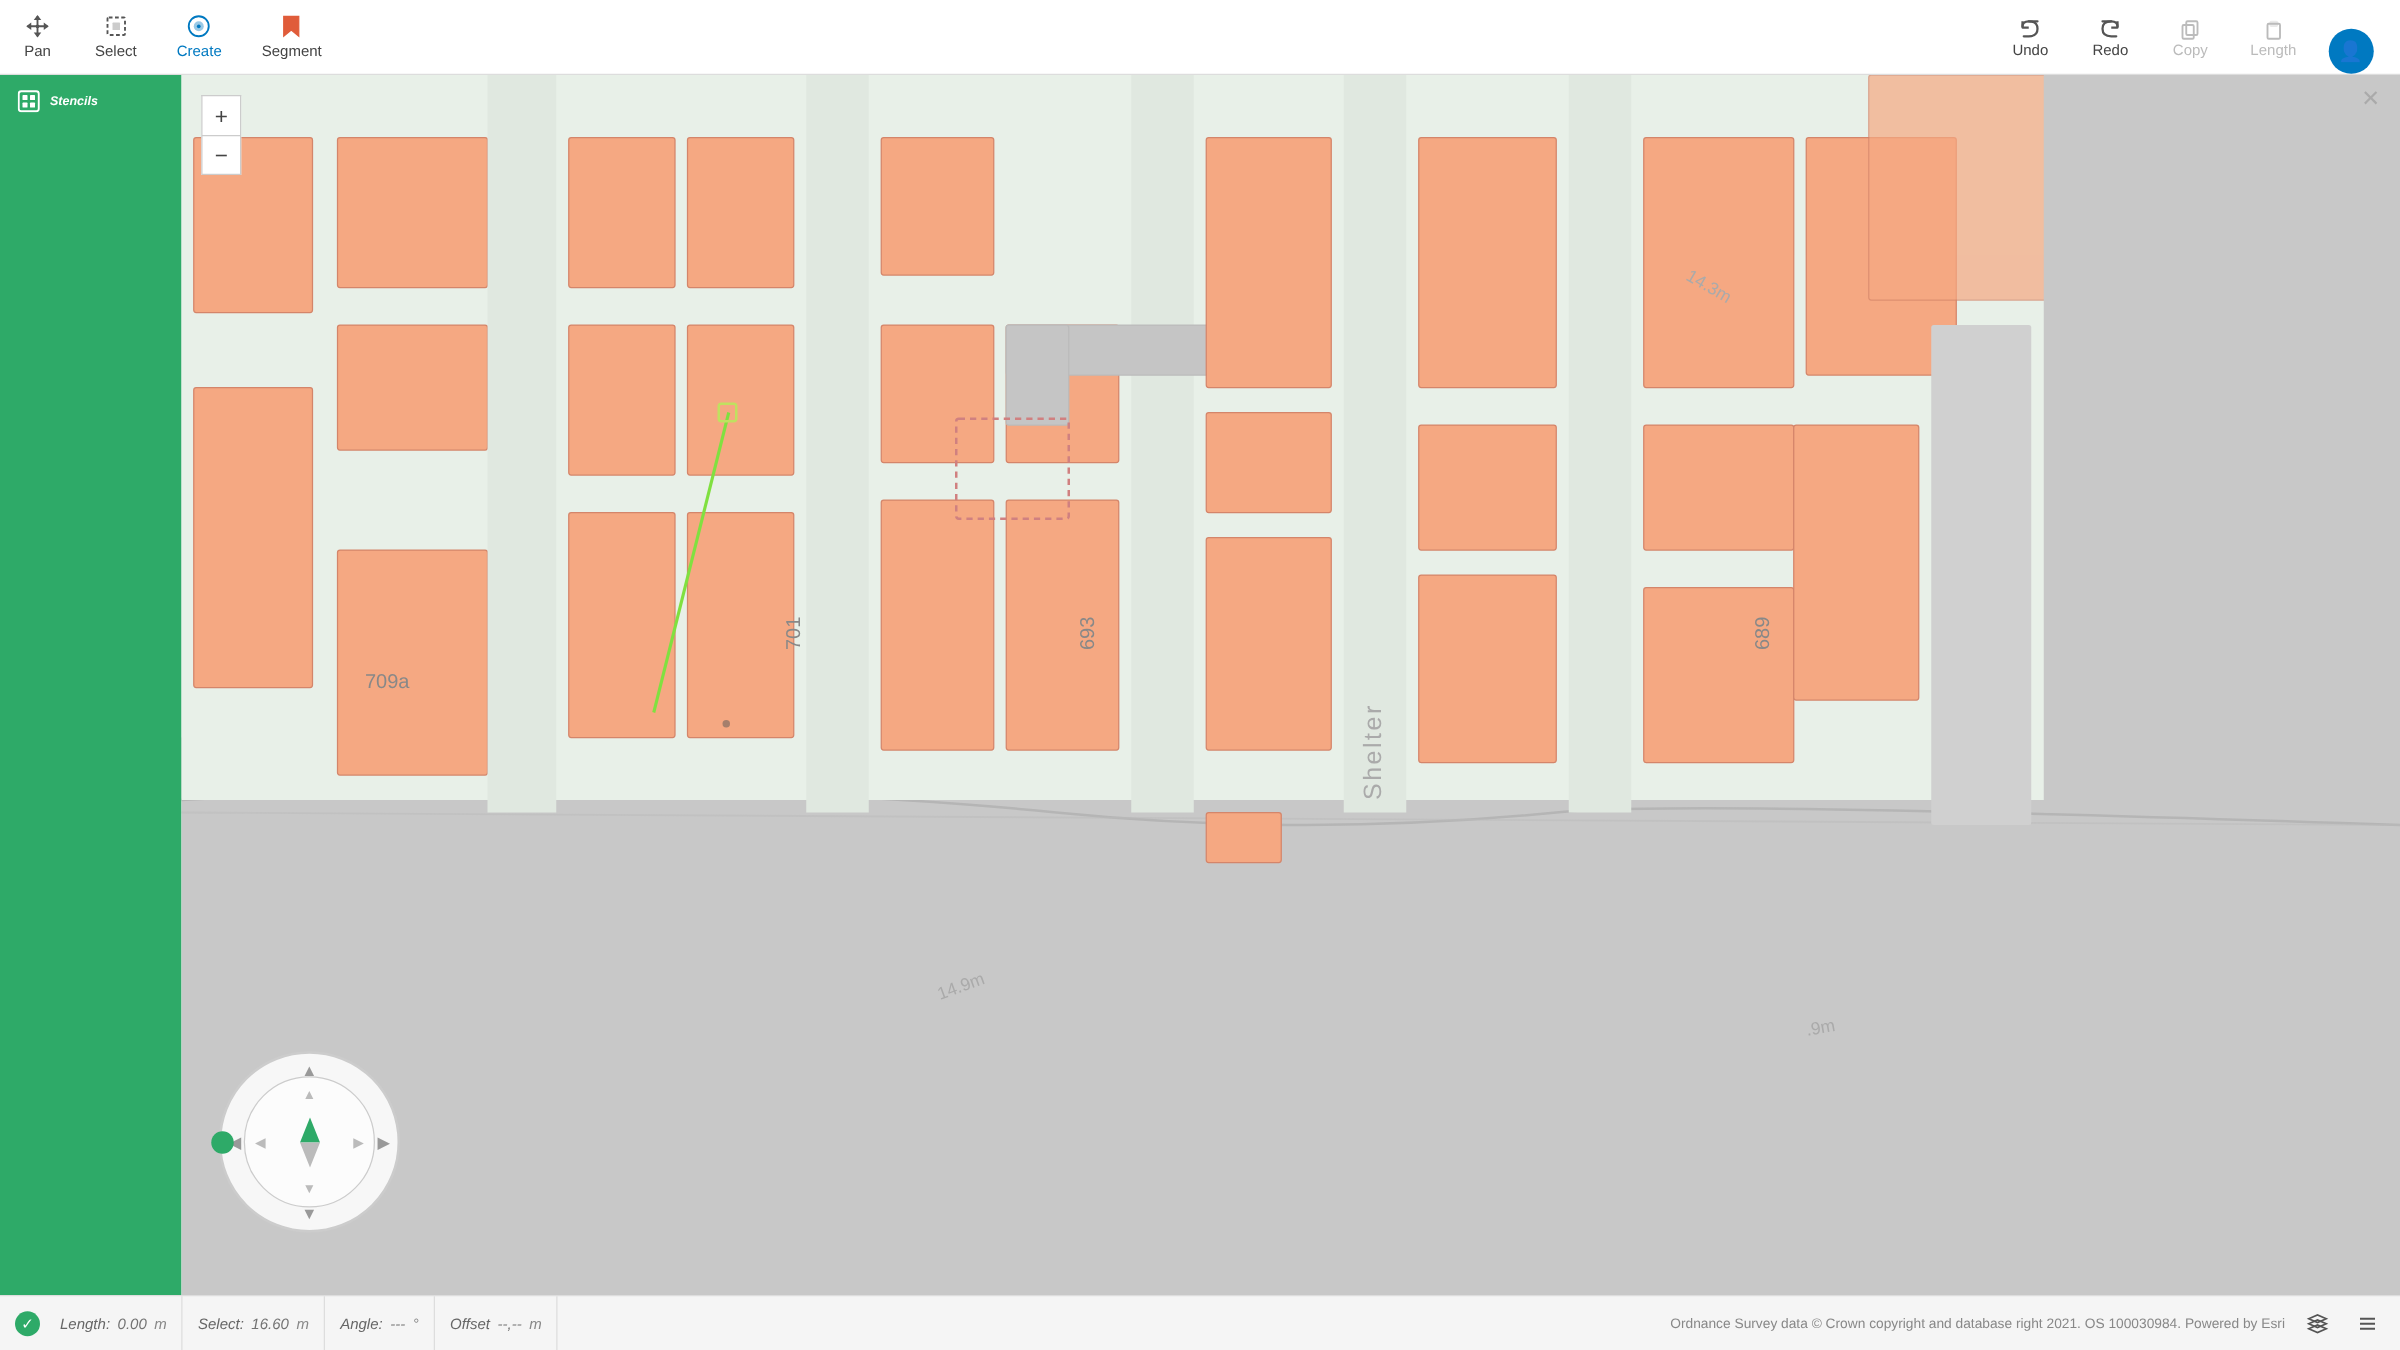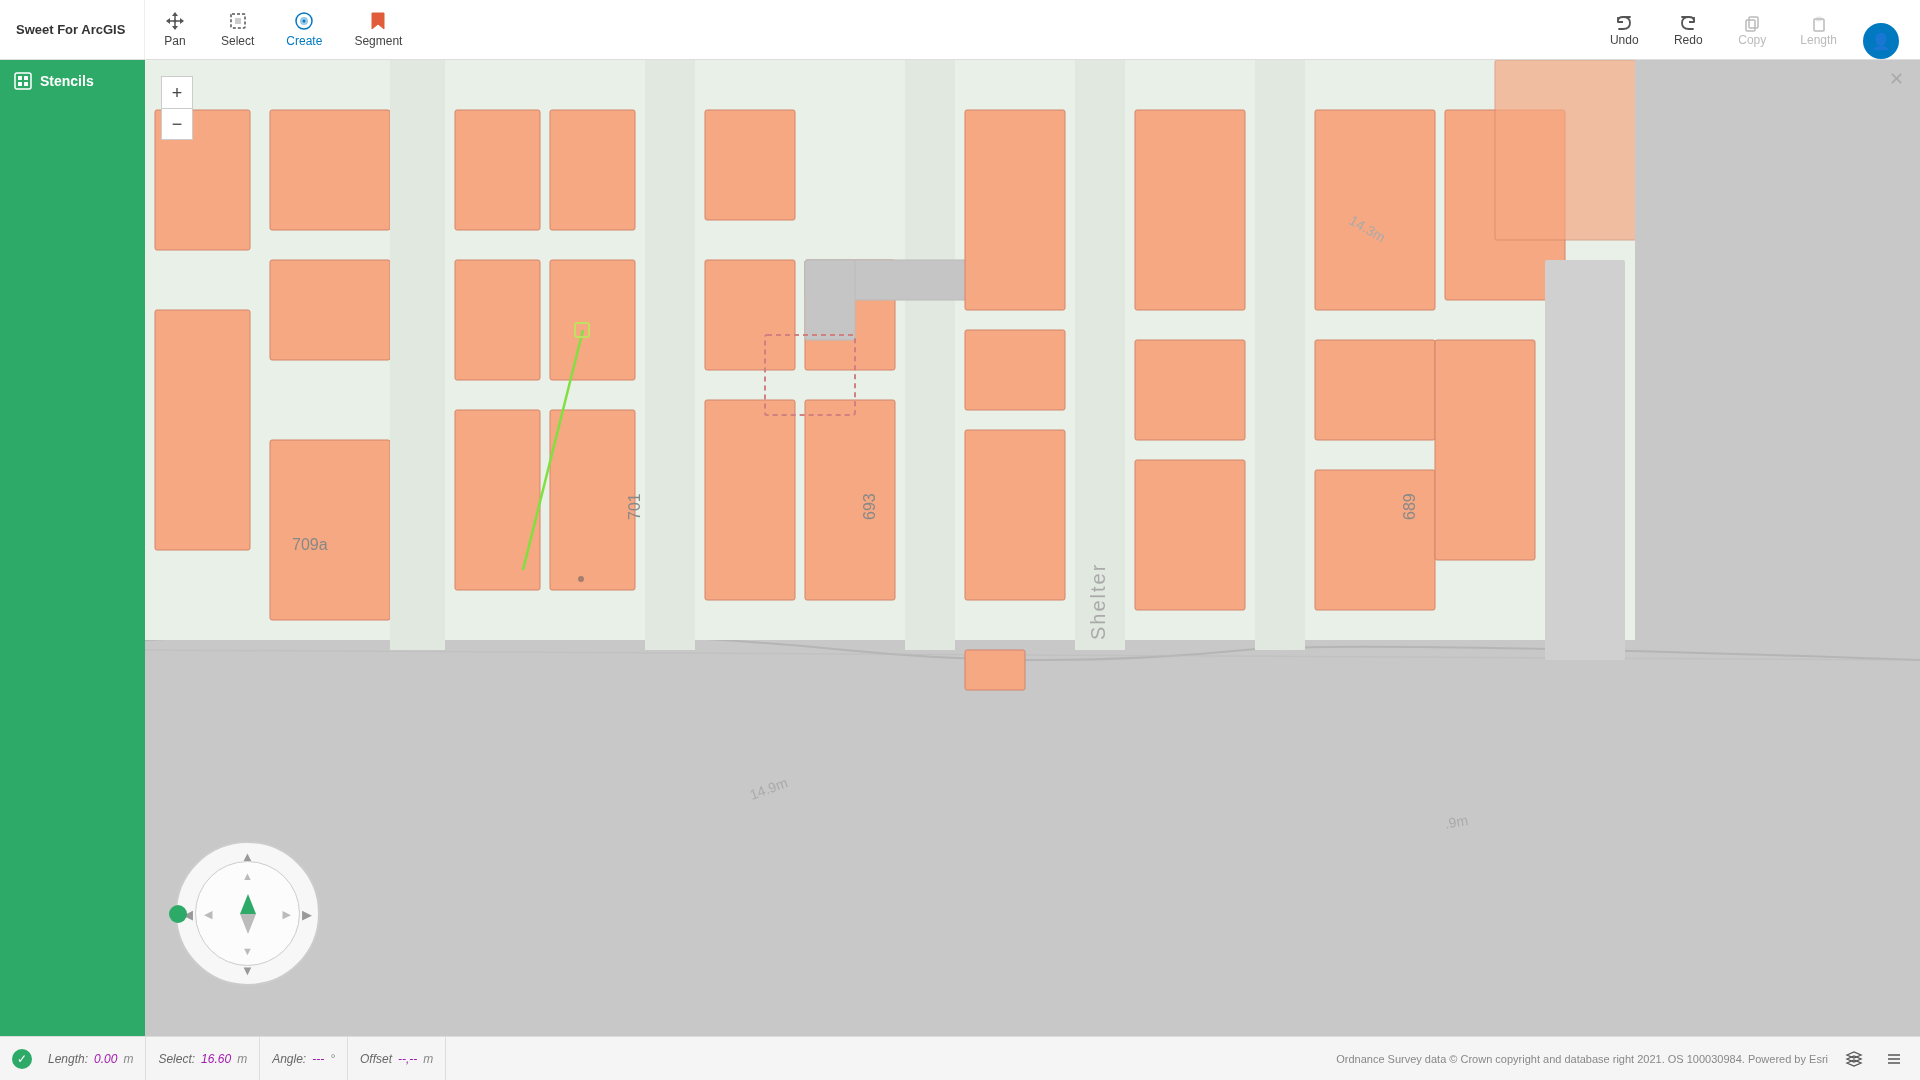--- a/index.html
+++ b/index.html
@@ -38,22 +38,22 @@
       display: flex; align-items: center; justify-content: center; color: #fff;
       font-size: 16px; font-weight: bold; cursor: pointer; margin-left: 8px;
     }
 
     
     #sidebar {
       position: absolute; top: 60px; left: 0; width: 145px; bottom: 0;
       background: #2eaa68; z-index: 50; color: #fff;
     }
     .sidebar-header {
-      padding: 12px 14px; font-size: 14px; font-weight: 600;
-      display: flex; align-items: center; gap: 8px; color: #fff;
+      padding: 12px 14px; font-size: 10px; font-weight: 600;
+      display: flex; align-items: center; gap: 8px; color: #fff; font-style: italic;
     }
 
     
     #map {
       position: absolute; top: 60px; left: 145px; right: 0; bottom: 44px;
       background: #e8f0e8; overflow: hidden;
     }
 
     
     .map-controls {
@@ -71,21 +71,21 @@
       position: absolute; bottom: 0; left: 0; right: 0; height: 44px;
       background: #f5f5f5; border-top: 1px solid #ddd;
       display: flex; align-items: center; padding: 0 12px; gap: 0; z-index: 100;
     }
     .status-item {
       display: flex; align-items: center; gap: 6px; padding: 0 12px;
       font-size: 12px; color: #444; border-right: 1px solid #ddd; height: 100%; font-style: italic;
     }
     .status-item:last-of-type { border-right: none; }
     .status-label { color: #666; }
-    .status-value { color: #a21caf; font-weight: 500; }
+    .status-value { color: #737373; font-weight: 500; }
     .status-unit { color: #888; }
     .status-check {
       width: 20px; height: 20px; border-radius: 50%; background: #2eaa68;
       display: flex; align-items: center; justify-content: center; color: #fff;
       font-size: 12px; margin-right: 4px;
     }
     .status-right {
       margin-left: auto; display: flex; align-items: center; gap: 12px;
     }
     .status-attr {
@@ -99,21 +99,20 @@
     
     .close-btn {
       position: absolute; top: 8px; right: 16px; font-size: 18px;
       color: #aaa; cursor: pointer; z-index: 200;
     }
   </style>
 </head>
 <body>
 
 <div id="header">
-  <div id="app-title">Sweet For ArcGIS</div>
 
   <button class="toolbar-btn">
     <svg width="20" height="20" viewBox="0 0 20 20">
       <circle cx="10" cy="10" r="1.5" fill="#555"></circle>
       <line x1="10" y1="2" x2="10" y2="18" stroke="#555" stroke-width="1.5"></line>
       <line x1="2" y1="10" x2="18" y2="10" stroke="#555" stroke-width="1.5"></line>
       <polygon points="10,1 7,5 13,5" fill="#555"></polygon>
       <polygon points="10,19 7,15 13,15" fill="#555"></polygon>
       <polygon points="1,10 5,7 5,13" fill="#555"></polygon>
       <polygon points="19,10 15,7 15,13" fill="#555"></polygon>

